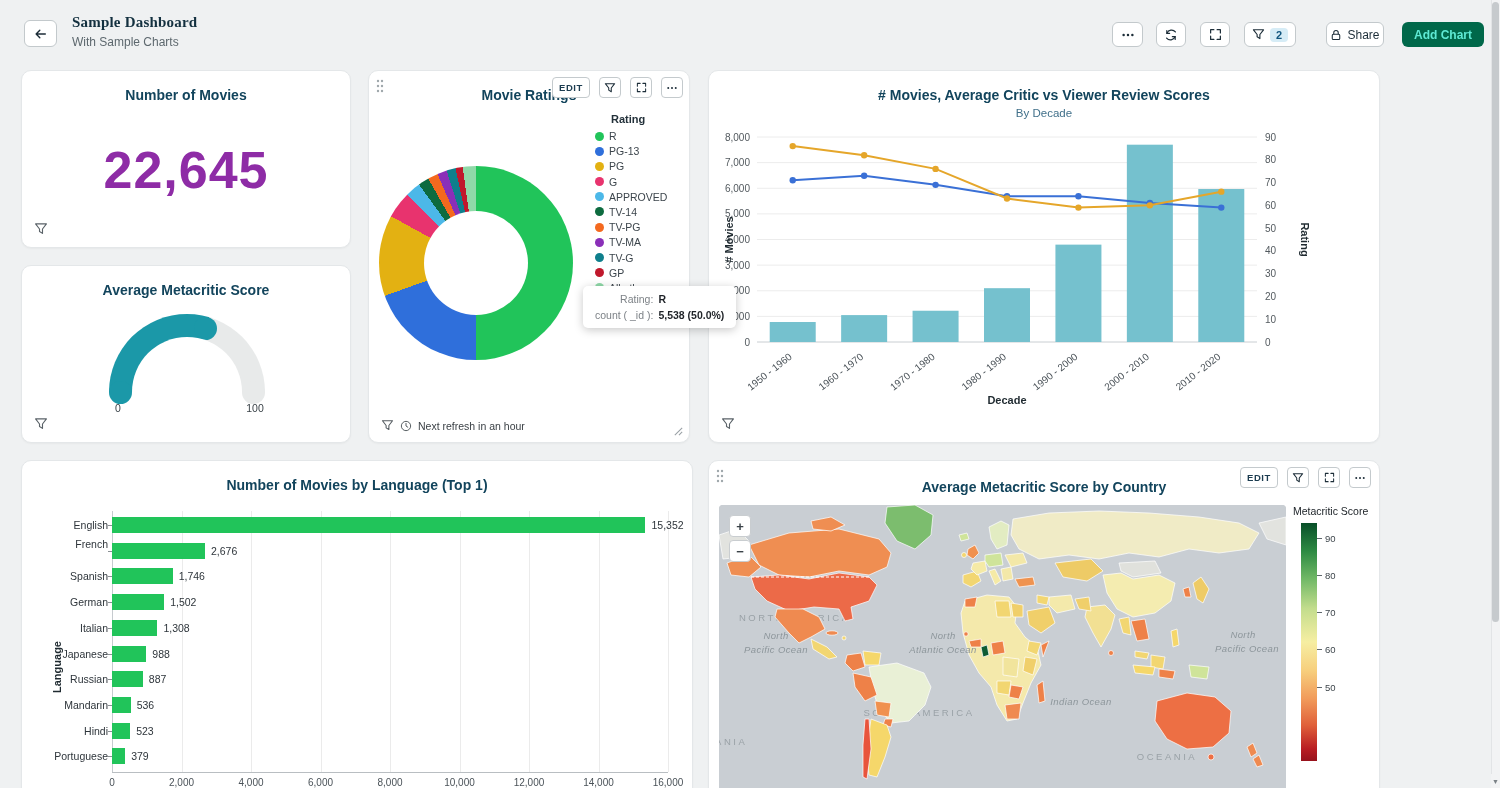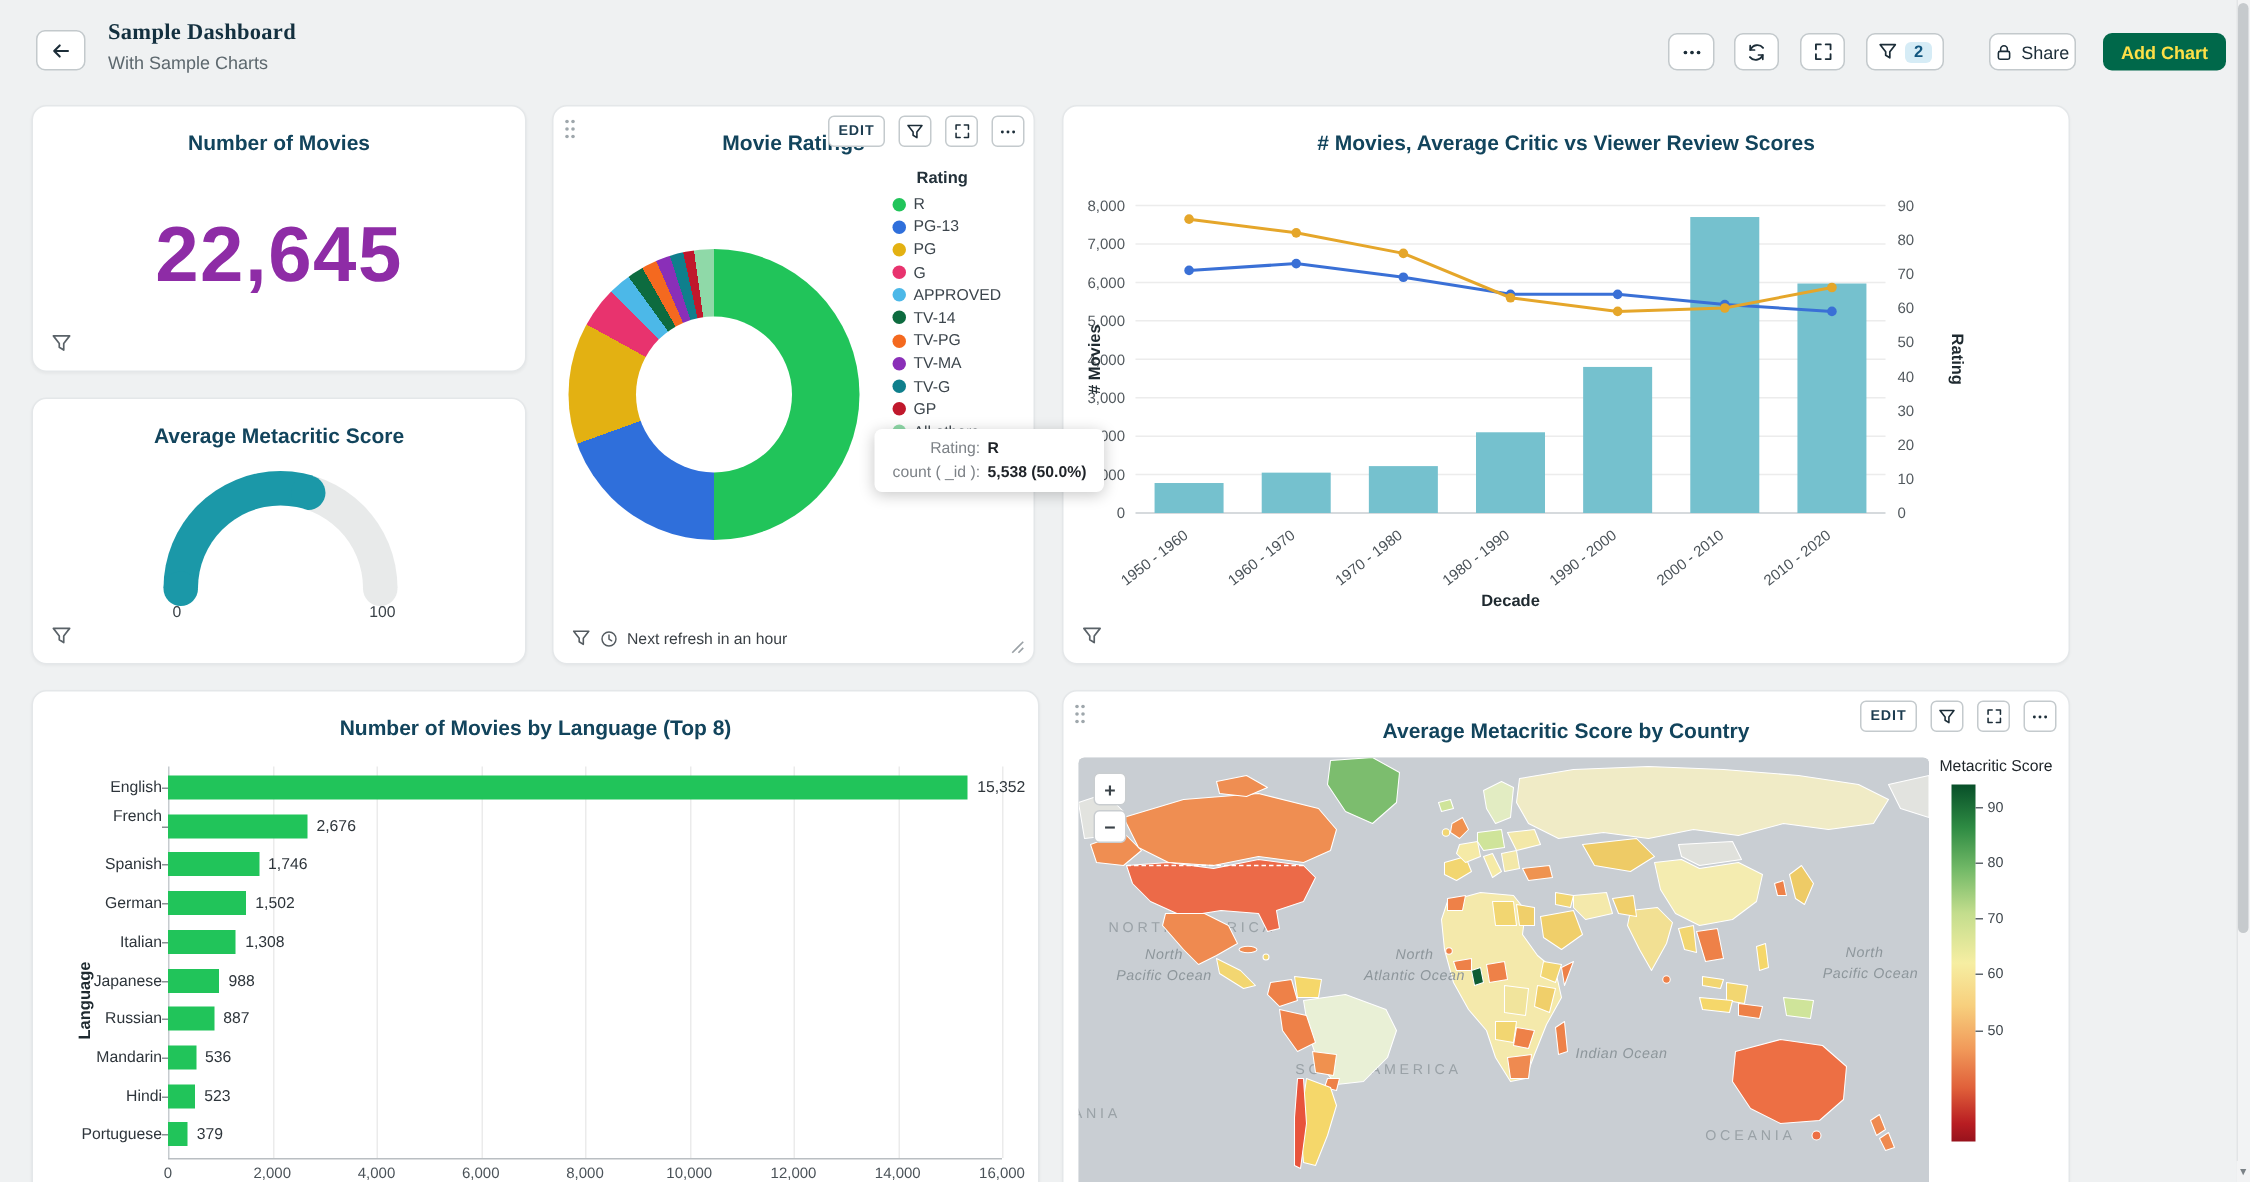--- a/index.html
+++ b/index.html
@@ -11,21 +11,21 @@
   #header { position:absolute; left:0; top:0; width:1500px; height:68px; }
   .back-btn { position:absolute; left:24px; top:20px; width:33px; height:27px; background:#fff;
     border:1px solid #c3c9cc; border-radius:6px; display:flex; align-items:center; justify-content:center; cursor:pointer; }
   #hdr-titles { position:absolute; left:72px; top:14px; }
   #hdr-title { font-size:15px; font-weight:bold; color:#13303f; letter-spacing:.2px;font-family:Liberation Serif, serif; }
   #hdr-sub { font-size:12px; color:#5d686e; margin-top:4px; }
   .hbtn { position:absolute; top:22px; height:25px; background:#fff; border:1px solid #c3c9cc; border-radius:6px;
     display:flex; align-items:center; justify-content:center; gap:5px; color:#1c2d38; cursor:pointer; font-size:12px; }
   .badge { background:#d6ecf6; color:#11567f; font-size:11px; font-weight:bold; border-radius:4px; padding:1px 6px; }
   #add-chart { position:absolute; top:22px; left:1402px; height:25px; padding:0 12px; border:none; border-radius:6px;
-    color:#fde047; font-size:12px; font-weight:bold; display:flex; align-items:center; cursor:pointer; }
+    color:#5eead4; font-size:12px; font-weight:bold; display:flex; align-items:center; cursor:pointer; }
 
   
   .card { position:absolute; background:#fff; border:1px solid #e4e7e9; border-radius:10px;
     box-shadow:0 1px 2px rgba(0,0,0,.04); }
   .card-title { position:absolute; left:0; right:0; text-align:center; font-size:14px; font-weight:bold; color:#12445c; }
   .corner-funnel { position:absolute; left:12px; bottom:11px; color:#5a6268; }
   .drag-handle { position:absolute; left:7px; top:7px; color:#9fa7ac; }
   .mini-toolbar { position:absolute; top:6px; display:flex; gap:9px; }
   .tb-btn { height:21px; min-width:22px; background:#fff; border:1px solid #c4cacd; border-radius:4px;
     display:flex; align-items:center; justify-content:center; color:#1c2d38; cursor:pointer; }
@@ -303,20 +303,21 @@
     </div>
     <span class="resize-handle">
       <svg width="11" height="11" viewBox="0 0 12 12" stroke="#9aa1a6" stroke-width="1.2">
           <path d="M10 2 2 10M10 6.5 6.5 10"></path>
         </svg>
     </span>
   </div>
 
   <div class="card" style="left:708px;top:70px;width:672px;height:373px;">
     <div class="card-title" style="top:16px;"># Movies, Average Critic vs Viewer Review Scores</div>
+    <div id="combo-sub">By Decade</div>
     <div id="combo-svg-box">
       <svg id="combo-svg" width="600" height="300" viewBox="0 0 600 300">
           <line x1="34" y1="217" x2="534" y2="217" stroke="#c9ced2" stroke-width="1"></line>
           <text x="27" y="220.5" text-anchor="end" font-size="10" fill="#52595e">0</text>
           <line x1="34" y1="191.375" x2="534" y2="191.375" stroke="#ececec" stroke-width="1"></line>
           <text x="27" y="194.875" text-anchor="end" font-size="10" fill="#52595e">1,000</text>
           <line x1="34" y1="165.75" x2="534" y2="165.75" stroke="#ececec" stroke-width="1"></line>
           <text x="27" y="169.25" text-anchor="end" font-size="10" fill="#52595e">2,000</text>
           <line x1="34" y1="140.125" x2="534" y2="140.125" stroke="#ececec" stroke-width="1"></line>
           <text x="27" y="143.625" text-anchor="end" font-size="10" fill="#52595e">3,000</text>
@@ -376,21 +377,21 @@
         </svg>
     </div>
     <span class="corner-funnel">
       <svg width="14" height="14" viewBox="0 0 16 16">
           <path d="M1.8 2.2h12.4L9.7 8v5l-3.4-2.1V8z" fill="none" stroke="currentColor" stroke-width="1.3" stroke-linejoin="round"></path>
         </svg>
     </span>
   </div>
 
   <div class="card" style="left:21px;top:460px;width:672px;height:340px;">
-    <div class="card-title" style="top:16px;">Number of Movies by Language (Top 8)</div>
+    <div class="card-title" style="top:16px;">Number of Movies by Language (Top 1)</div>
     <div id="lang-chart">
       <div id="lang-ylabel">Language</div>
       <div id="lang-plot">
           <div class="vgrid axis" style="left: 0px;"></div>
           <div class="lang-x" style="left: 0px;">0</div>
           <div class="vgrid" style="left: 69.5px;"></div>
           <div class="lang-x" style="left: 69.5px;">2,000</div>
           <div class="vgrid" style="left: 139px;"></div>
           <div class="lang-x" style="left: 139px;">4,000</div>
           <div class="vgrid" style="left: 208.5px;"></div>

